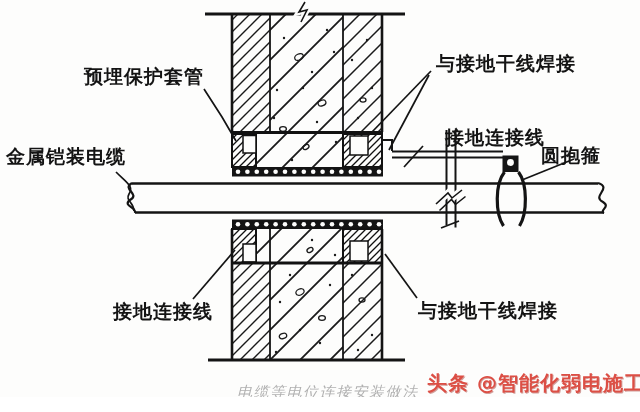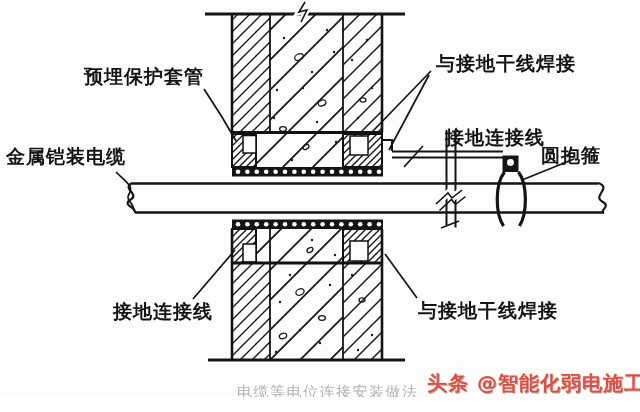--- a/index.html
+++ b/index.html
@@ -7,21 +7,21 @@
     position:relative;width:640px;height:397px;background:#fdfdfc;
     font-family:"DejaVu Sans","Liberation Sans",sans-serif;overflow:hidden;
   }
   #linework{position:absolute;left:0;top:0;}
   .lbl{
     position:absolute;color:#141414;font-size:19px;font-weight:700;
     letter-spacing:1px;white-space:nowrap;line-height:1.1;
   }
   .caption{
     position:absolute;left:237px;top:383px;color:#b1b1b1;font-size:15px;
-    font-weight:400;letter-spacing:1.5px;white-space:nowrap;
+    font-weight:400;letter-spacing:1.5px;white-space:nowrap;font-style:italic;
   }
   .watermark{
     position:absolute;left:427px;top:370px;color:#dc4f45;font-size:20px;
     font-weight:700;letter-spacing:1px;white-space:nowrap;
     text-shadow:-1px -1px 0 rgba(255,255,255,.8),1px 1px 0 rgba(158,42,36,.45);
   }
 </style>
 </head>
 <body>
 

